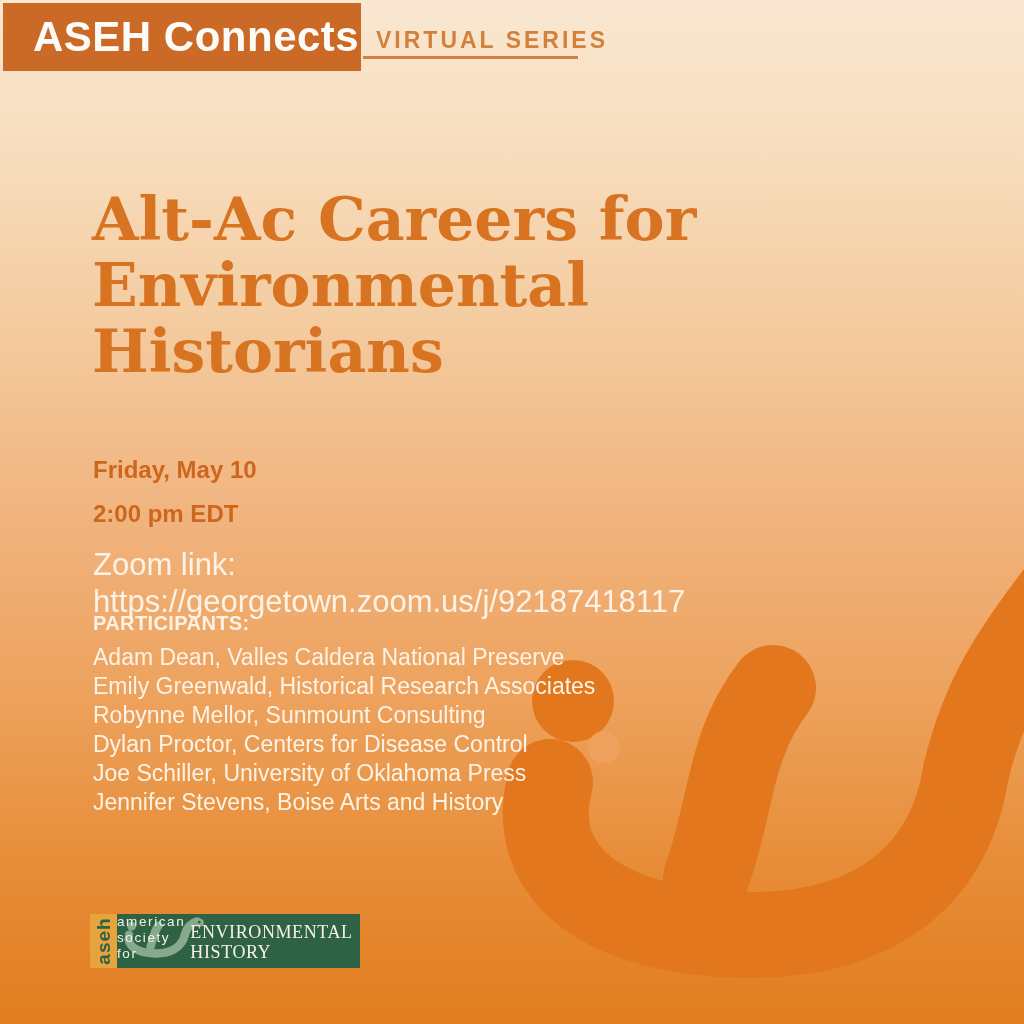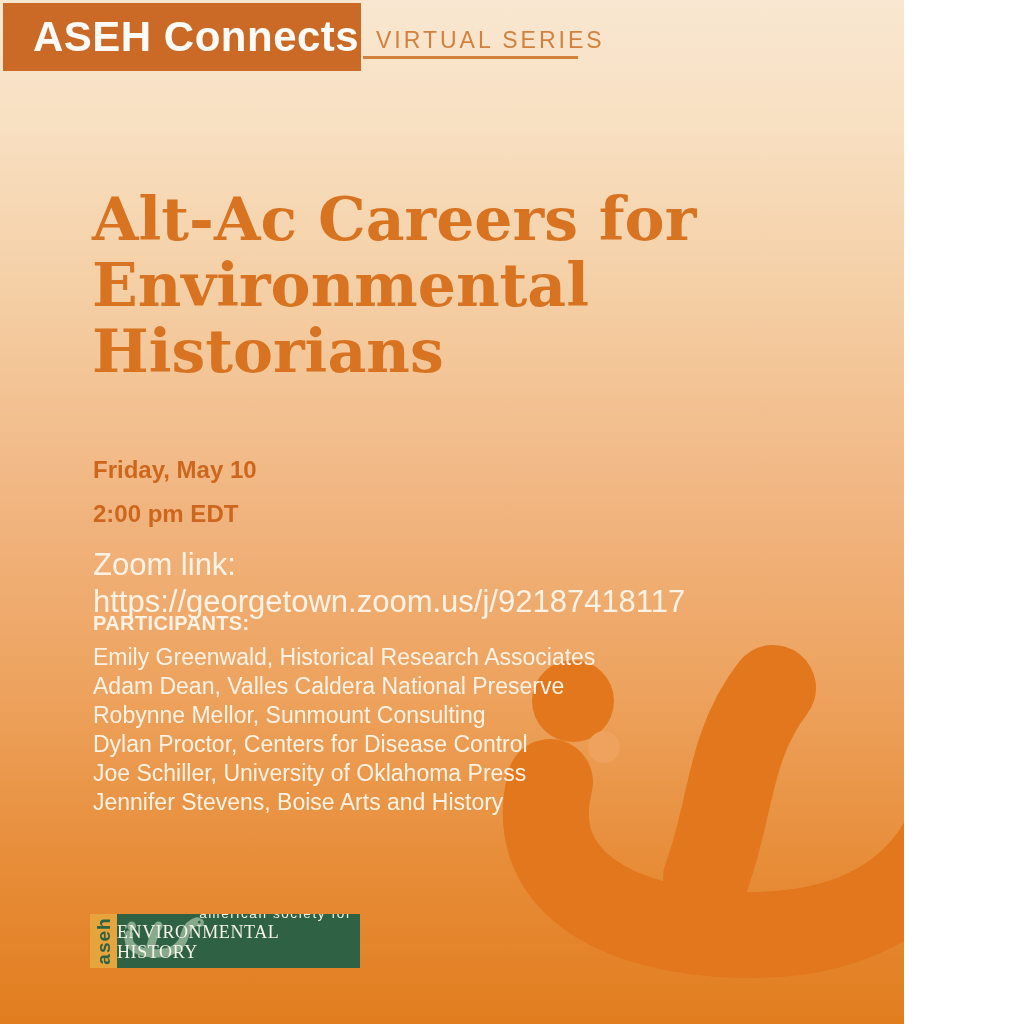--- a/index.html
+++ b/index.html
@@ -1,35 +1,35 @@
 <!DOCTYPE html>
 <html><head>
 <meta charset="utf-8">
 <style>
   html,body{margin:0;padding:0;background:#ffffff;}
   .page{
-    position:relative;width:904px;height:1024px;overflow:hidden;
+    position:relative;width:1024px;height:1024px;overflow:hidden;
     font-family:"Liberation Sans",sans-serif;
     background:linear-gradient(180deg,
       #f9e7d1 0%, #f8e0c2 12%, #f4cda2 30%, #f1b47f 50%,
       #eda25d 68%, #e78c37 85%, #e17d1f 100%);
   }
   .swoosh-bg{position:absolute;left:0;top:0;width:1024px;height:1024px;}
   
   .brand-box{
     position:absolute;left:3px;top:3px;width:358px;height:68px;
     background:#cb6a26;display:flex;align-items:center;padding-left:30px;
     box-sizing:border-box;
   }
   .brand-box .brand-text{
     color:#fdfbf7;font-size:42px;font-weight:bold;letter-spacing:0.5px;
   }
   .series-label{
     position:absolute;left:376px;top:27px;
-    color:#d4803d;font-size:23px;font-weight:normal;letter-spacing:3px;
+    color:#d4803d;font-size:23px;font-weight:bold;letter-spacing:3px;
   }
   .series-underline{
     position:absolute;left:363px;top:56px;width:215px;height:3px;background:#d4803d;
   }
   
   .title{
     position:absolute;left:92px;top:138px;width:720px;
     font-family:"DejaVu Serif",serif;font-weight:bold;
     font-size:60px;line-height:66px;color:#d87322;white-space:pre-line;margin-top:48px;
   }
@@ -51,21 +51,21 @@
   .logo .strip{
     width:27px;height:54px;background:#e7a33c;position:relative;flex:0 0 27px;
   }
   .logo .strip .acronym{
     position:absolute;left:50%;top:50%;
     transform:translate(-50%,-50%) rotate(-90deg);
     color:#2f6245;font-size:19px;font-weight:bold;letter-spacing:1px;
   }
   .logo .green{
     position:relative;flex:1;overflow:hidden;
-    display:flex;flex-direction:column;justify-content:flex-end;
+    display:flex;flex-direction:row;justify-content:flex-end;
     align-items:flex-end;padding:0 8px 6px 0;box-sizing:border-box;
   }
   .logo .ornament{position:absolute;left:2px;top:3px;}
   .logo .l1{
     color:#f5f2e8;font-size:13.5px;letter-spacing:1.6px;line-height:16px;
     position:relative;z-index:2;
   }
   .logo .l2{
     color:#f5f2e8;font-family:"Liberation Serif",serif;font-size:18px;
     letter-spacing:0.6px;line-height:20px;position:relative;z-index:2;
@@ -104,22 +104,22 @@
   </div>
 
   <div class="zoomlink">
     <div>Zoom link:</div>
     <div>https://georgetown.zoom.us/j/92187418117</div>
   </div>
 
   <div class="participants">
     <div class="heading">PARTICIPANTS:</div>
     <div class="list">
+      <div>Adam Dean, Valles Caldera National Preserve</div>
       <div>Emily Greenwald, Historical Research Associates</div>
-      <div>Adam Dean, Valles Caldera National Preserve</div>
       <div>Robynne Mellor, Sunmount Consulting</div>
       <div>Dylan Proctor, Centers for Disease Control</div>
       <div>Joe Schiller, University of Oklahoma Press</div>
       <div>Jennifer Stevens, Boise Arts and History</div>
     </div>
   </div>
 
   <div class="logo">
     <div class="strip">
       <span class="acronym">aseh</span>

